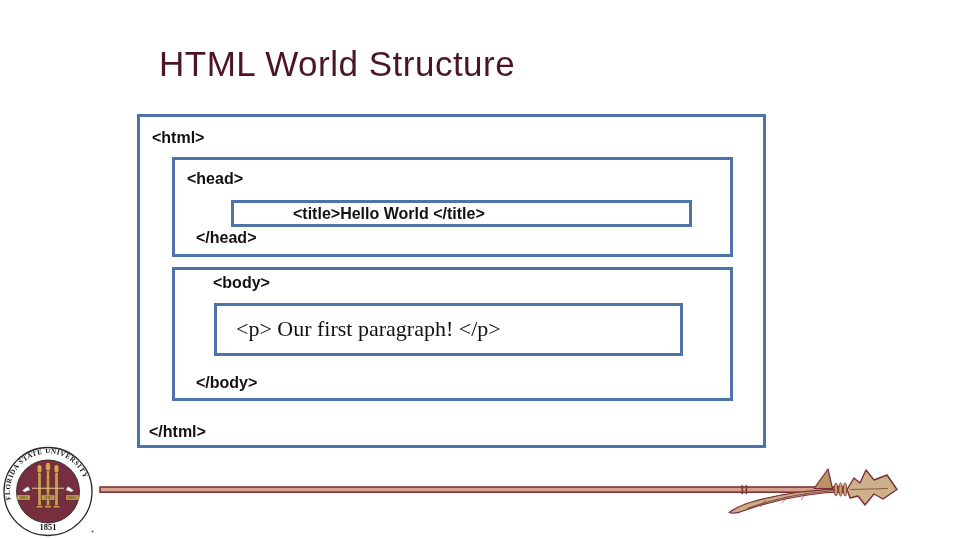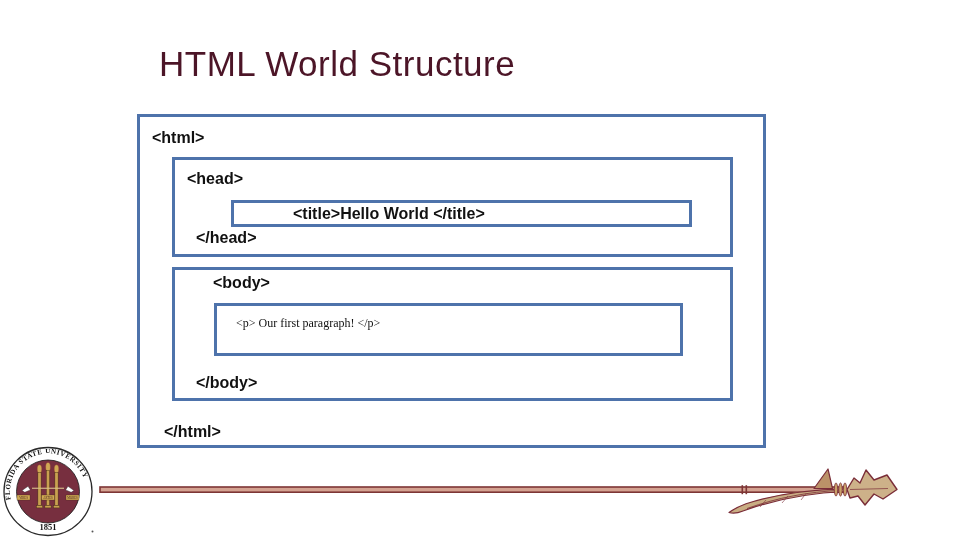--- a/index.html
+++ b/index.html
@@ -25,26 +25,26 @@
   .tag {
     position: absolute; font-size: 16px; font-weight: bold; color: #111111;
     font-family: "Liberation Sans", sans-serif; white-space: pre;
   }
   .tag-html-open  { left: 152px; top: 129px; }
   .tag-head-open  { left: 187px; top: 170px; text-align: center; }
   .tag-title-line { left: 247px; top: 205px; margin-left: 46px; }
   .tag-head-close { left: 196px; top: 229px; }
   .tag-body-open  { left: 196px; top: 274px; margin-left: 17px; }
   .tag-body-close { left: 196px; top: 374px; }
-  .tag-html-close { left: 164px; top: 423px; }
+  .tag-html-close { left: 149px; top: 423px; }
 
   .tag-p-line {
     position: absolute; left: 236px; top: 316px;
     font-family: "Liberation Serif", serif; font-weight: 400;
-    font-size: 12px; color: #111111; white-space: pre;
+    font-size: 22px; color: #111111; white-space: pre;
   }
 
   .seal { position: absolute; left: 1px; top: 444px; width: 94px; height: 95px; }
   .spear { position: absolute; left: 88px; top: 450px; width: 816px; height: 80px; }
 </style>
 </head>
 <body>
 
 <div class="slide-title">HTML World Structure</div>
 

